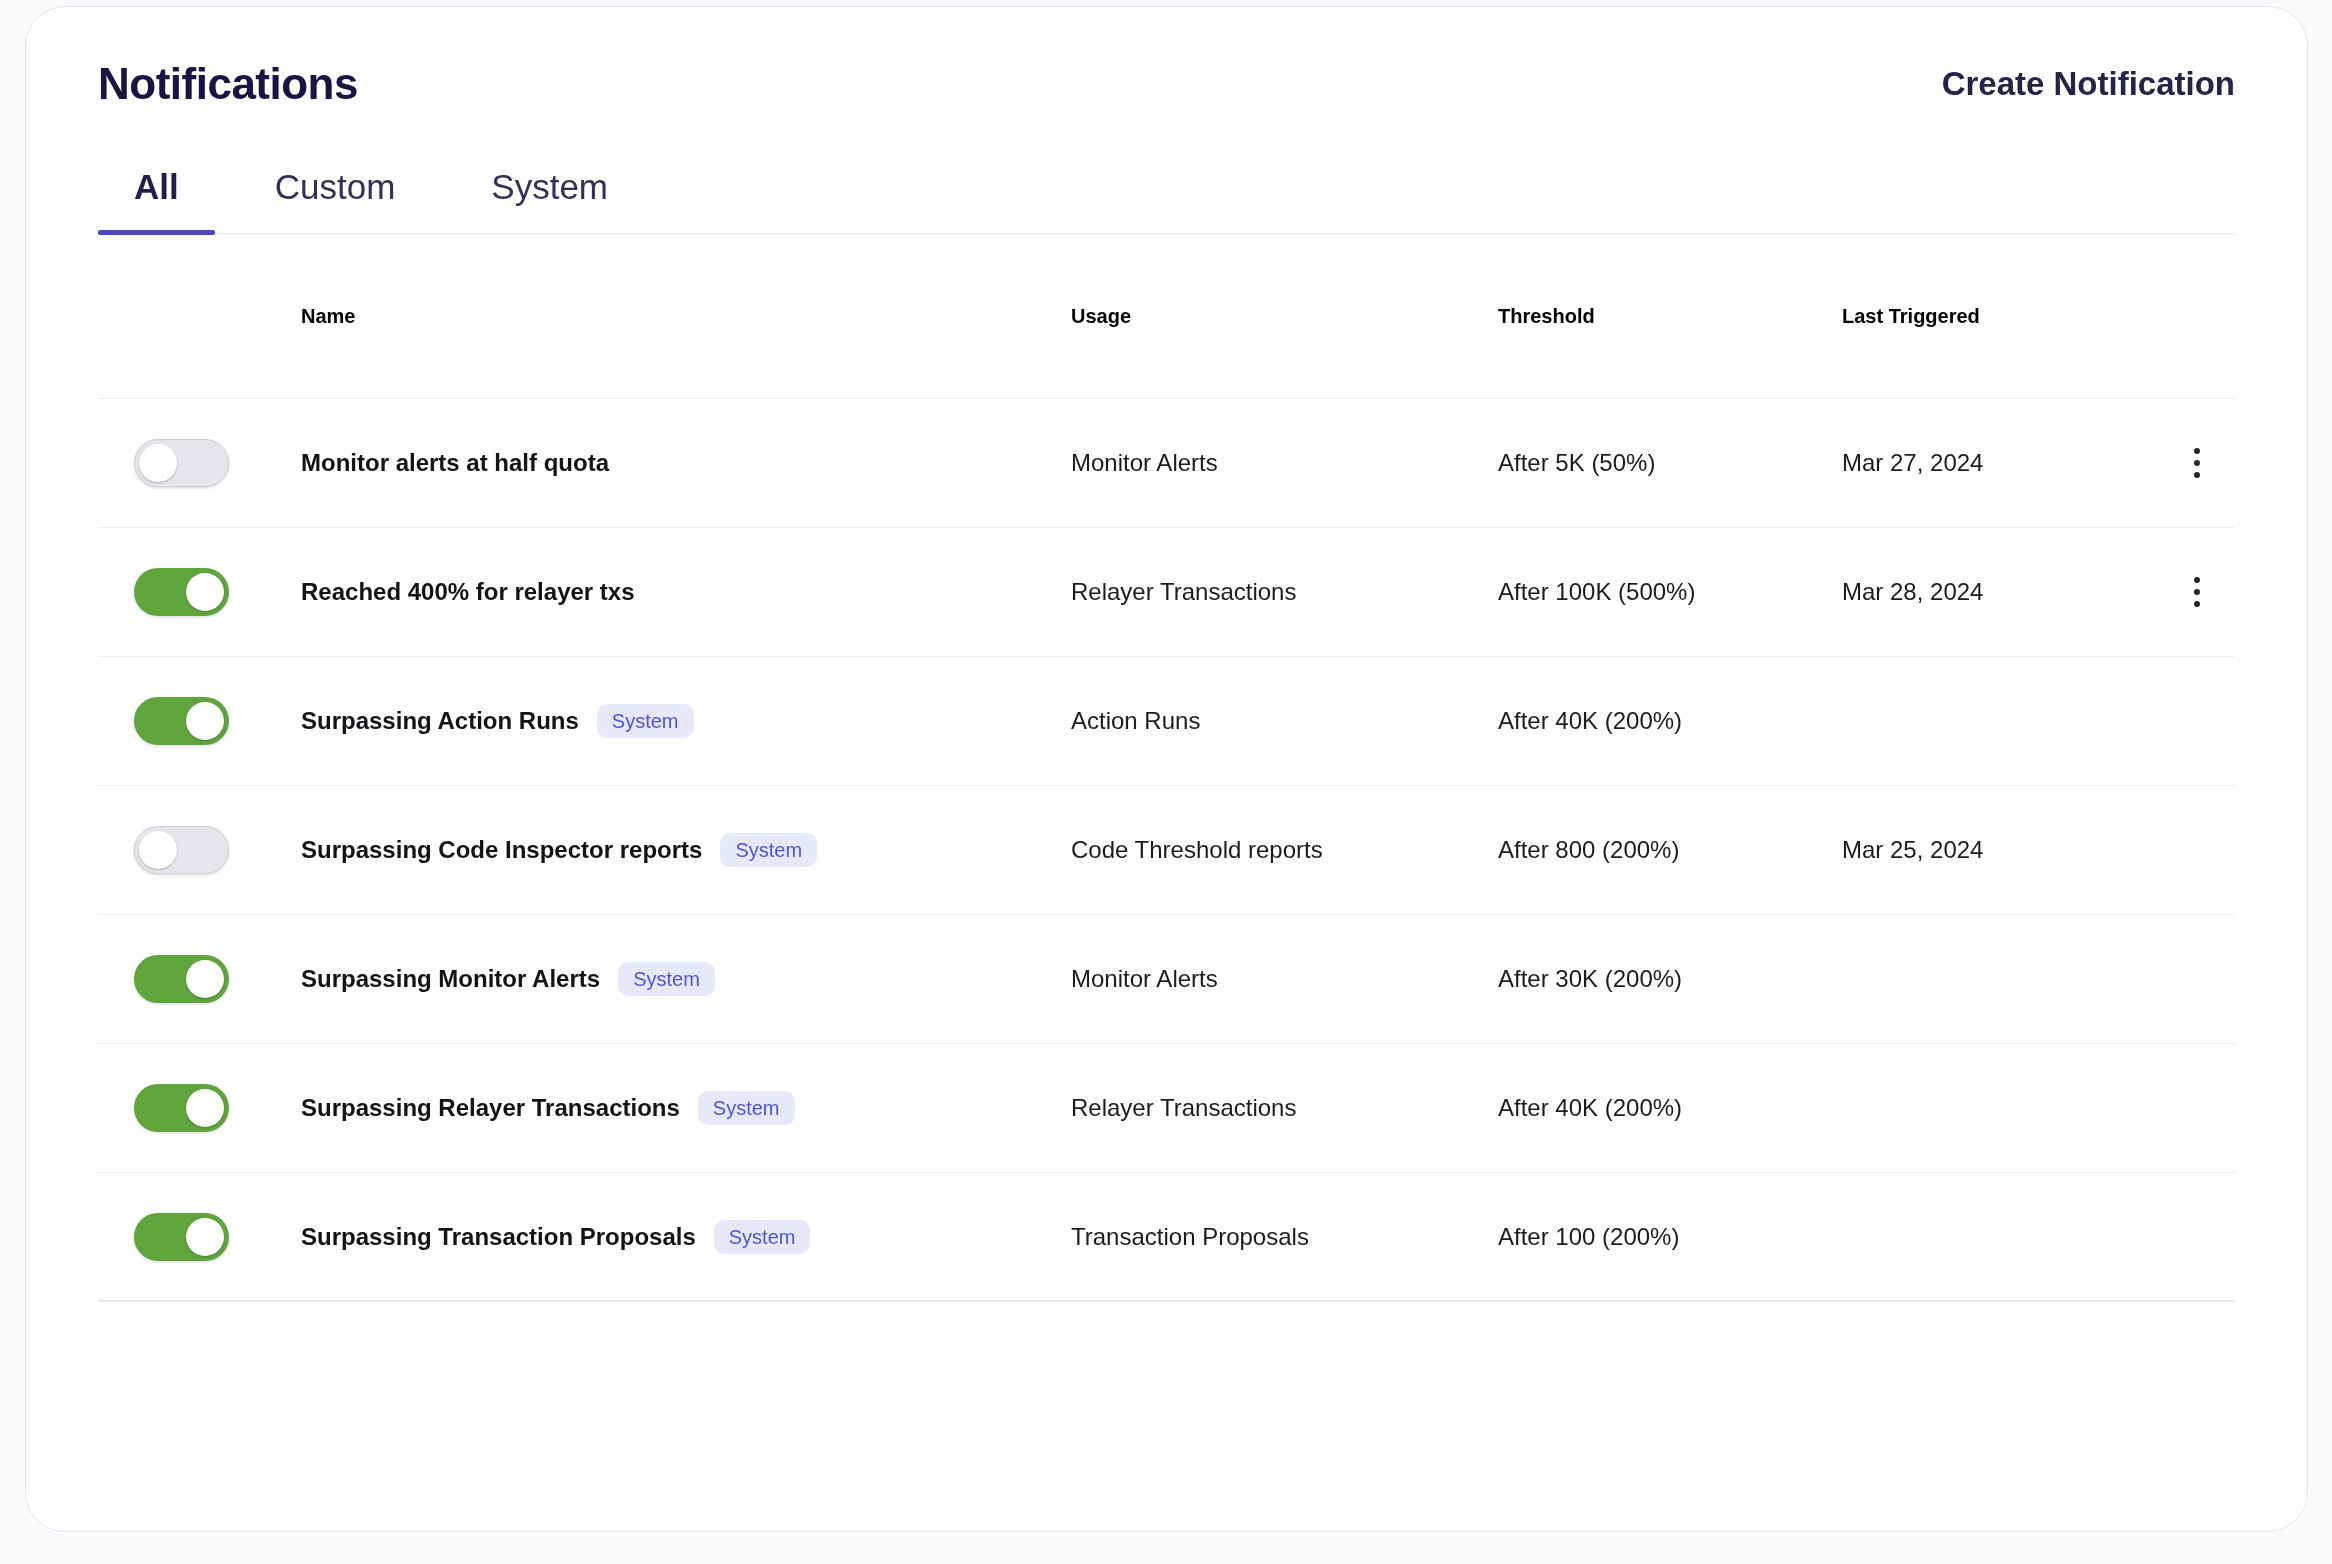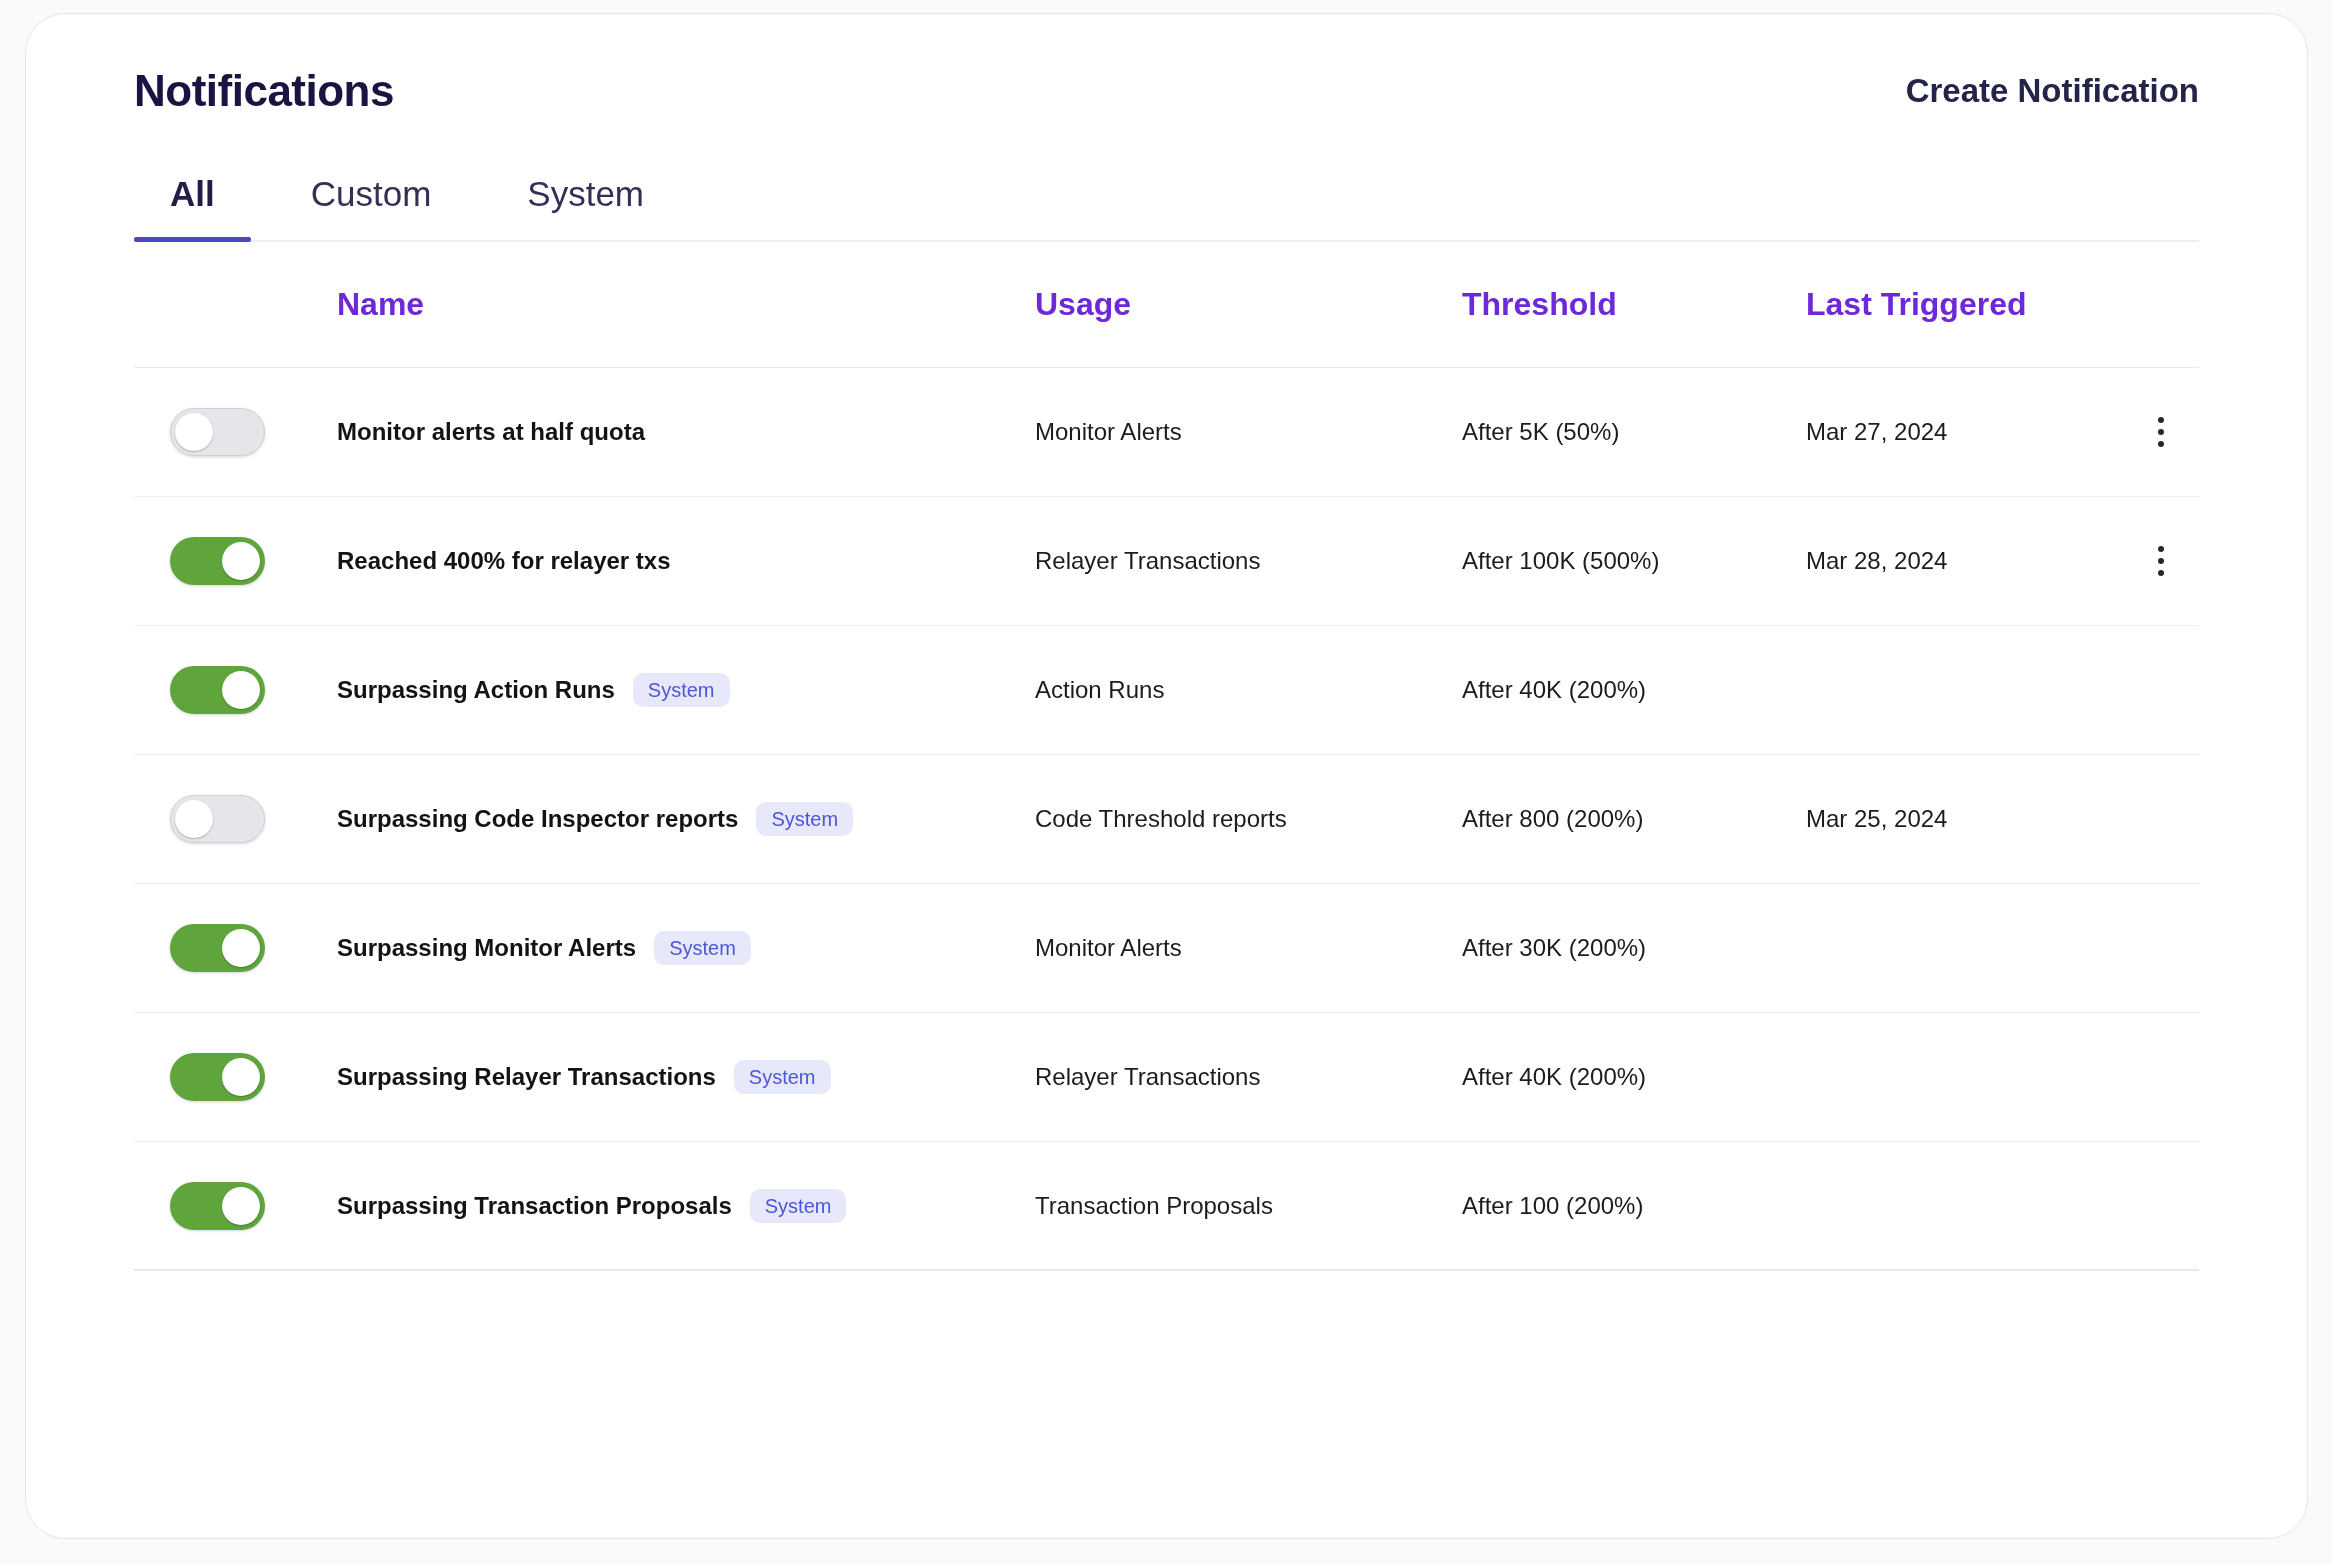--- a/index.html
+++ b/index.html
@@ -3,26 +3,26 @@
 <meta charset="utf-8">
 <style>
   * { margin:0; padding:0; box-sizing:border-box; }
   html,body { width:2332px; height:1564px; }
   body {
     background:#fafafc;
     font-family:"Liberation Sans","DejaVu Sans",sans-serif;
     color:#1a1b1e;
   }
   .card {
-    position:absolute; left:25px; top:13px;
+    position:absolute; left:25px; top:6px;
     width:2283px; height:1526px;
     background:#ffffff;
     border:1.5px solid #e3e4ef;
     border-radius:40px;
-    padding:0 108px;
+    padding:0 72px;
   }
   
   .card-header {
     display:flex; align-items:center; justify-content:space-between;
     padding-top:52px;
   }
   .page-title {
     font-size:44px; font-weight:800; color:#1a1442; letter-spacing:-0.5px;
   }
   .create-btn {
@@ -48,23 +48,23 @@
     height:5px; background:#4a46c6; border-radius:2px;
   }
   
   .table { width:100%; }
   .trow {
     display:grid;
     grid-template-columns:203px 1fr 427px 344px 333px 60px;
     align-items:center;
   }
   .thead {
-    height:126px;
+    height:164px;
     border-bottom:1px solid #e9eaf0;
-    font-weight:700; font-size:32px; color:#6d28d9;
+    font-weight:700; font-size:20px; color:#000000;
   }
   .tbody-row {
     height:129px;
     border-bottom:1px solid #ededf2;
     font-size:24px; color:#1b1c1f;
   }
   .tbody-row:last-child { border-bottom:2px solid #e7e8ee; }
   .cell-name { display:flex; align-items:center; }
   .name-text { font-weight:700; color:#121317; }
   .badge {

